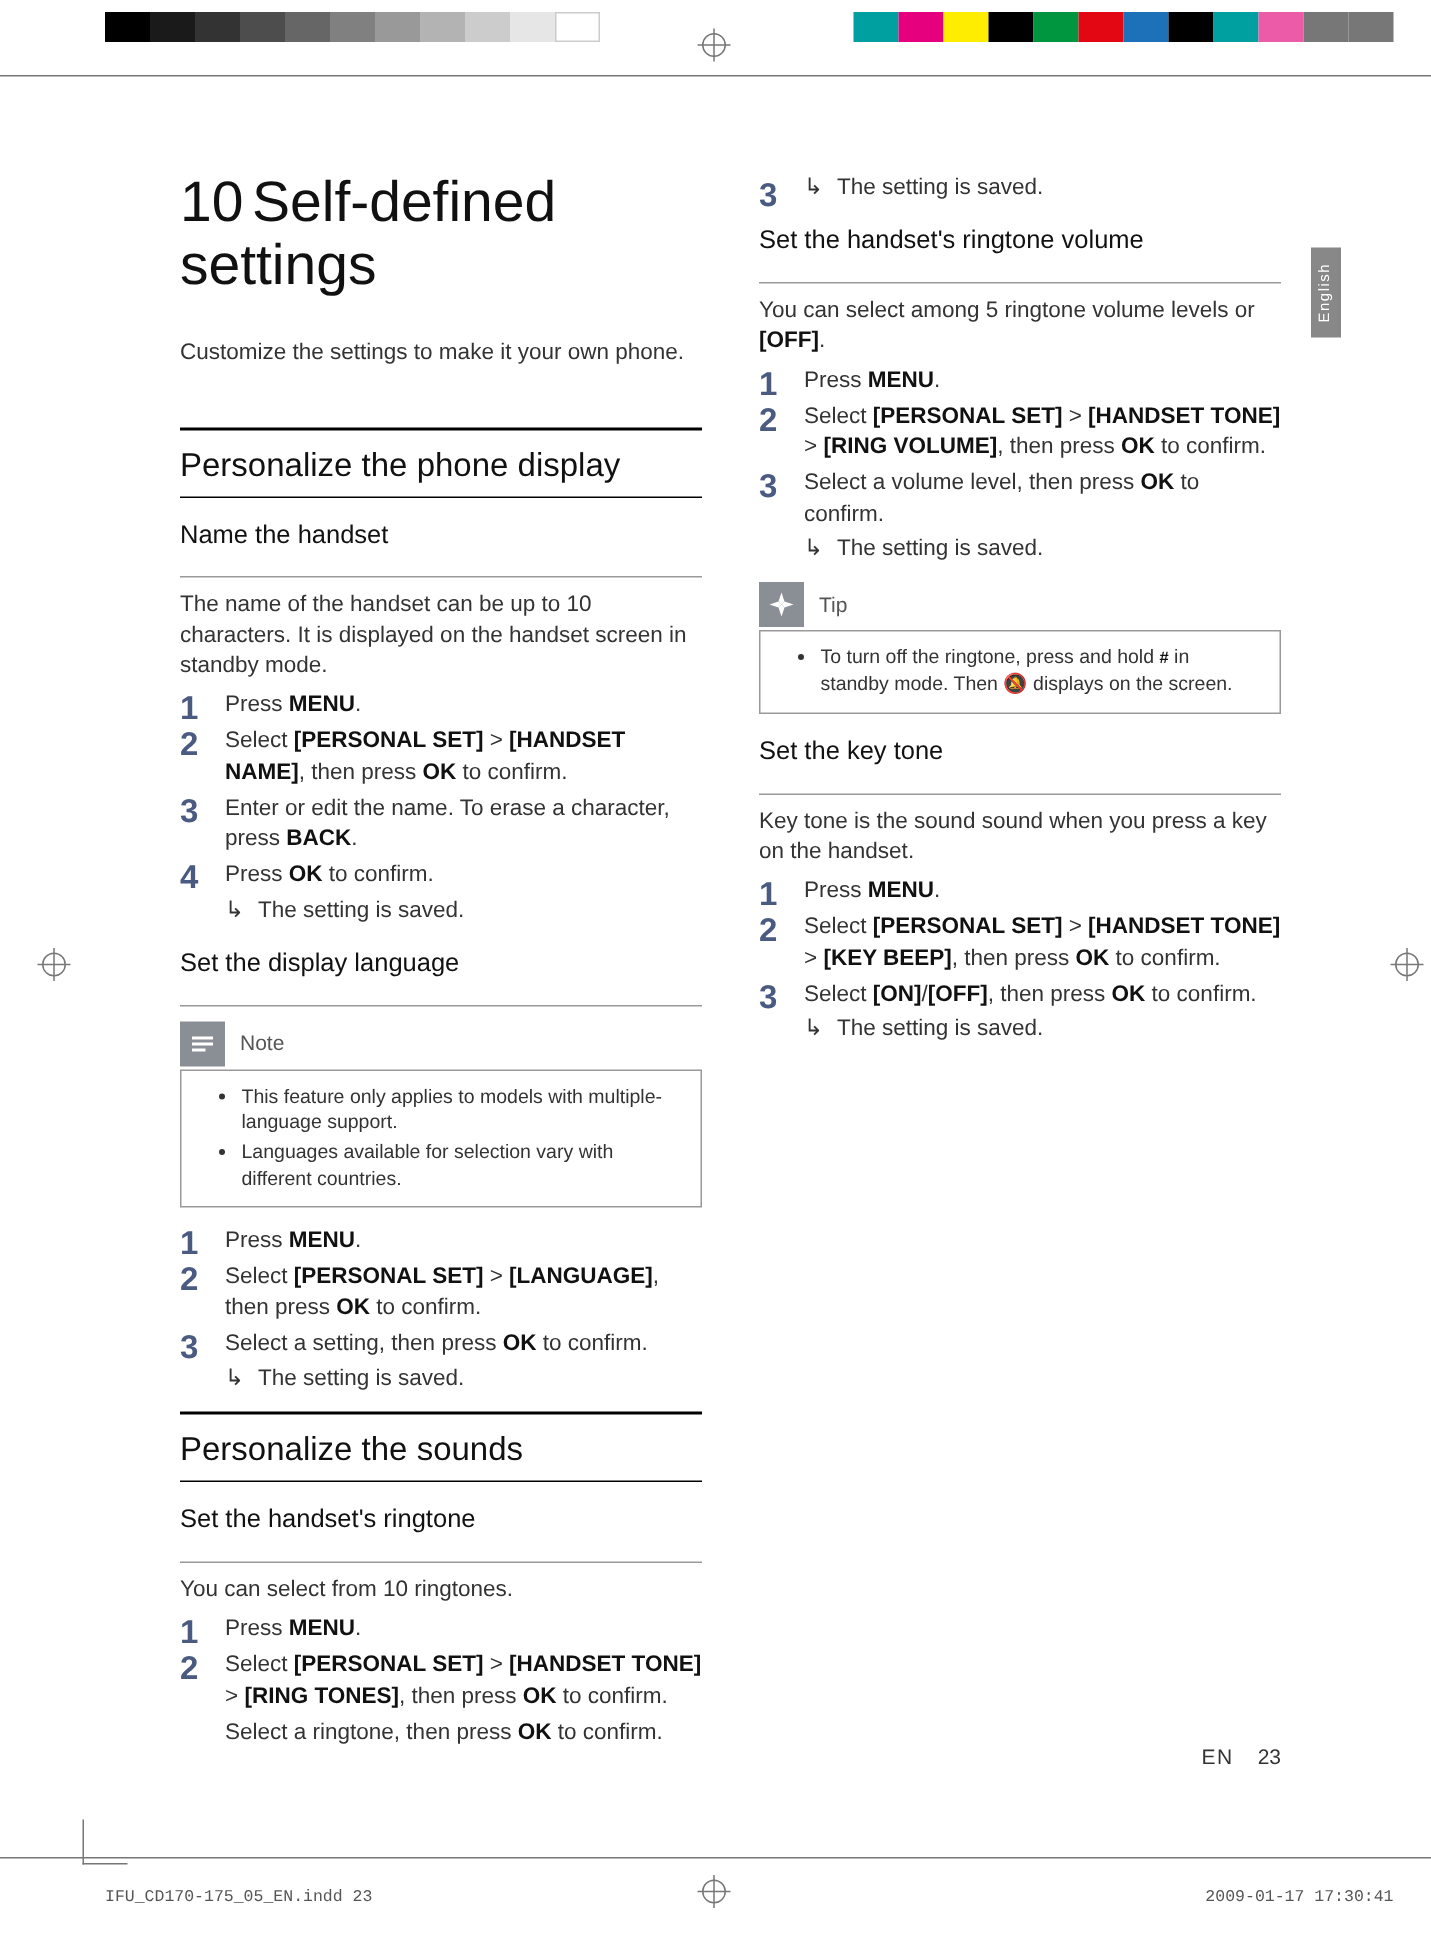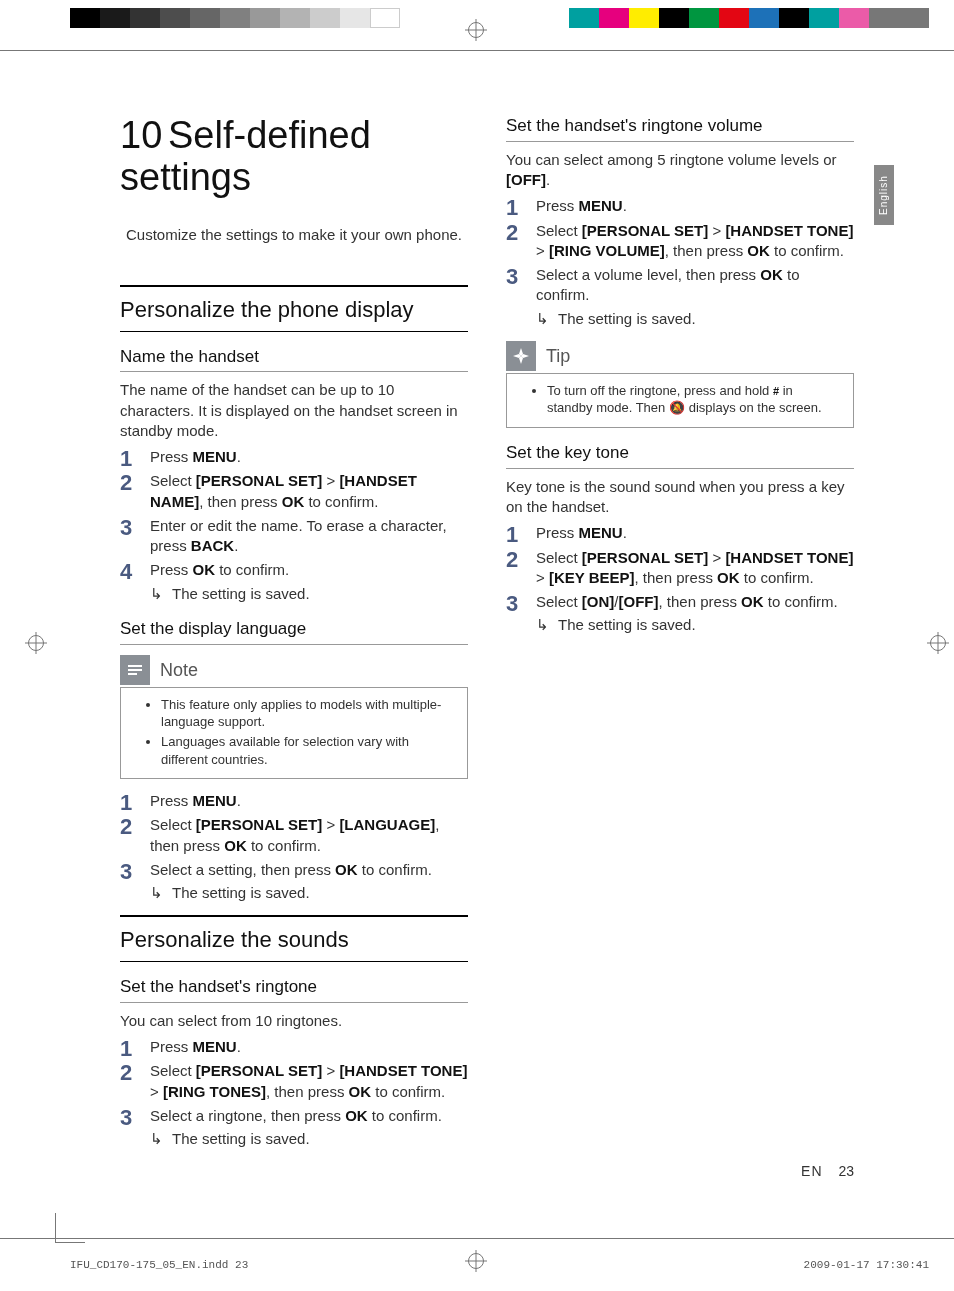--- a/index.html
+++ b/index.html
@@ -50,38 +50,38 @@
     left: 120px;
     right: 100px;
     bottom: 120px;
     column-count: 2;
     column-gap: 38px;
     column-fill: auto;
   }
 
   h1.chapter { font-size: 38px; font-weight: normal; color: #111; line-height: 1.1; margin-bottom: 26px; break-inside: avoid; }
   h1.chapter .num { display:inline-block; width: 48px; }
-  .intro { margin-bottom: 40px; text-align: center; }
+  .intro { margin-bottom: 40px; }
 
   h2 {
     font-size: 22px;
     font-weight: normal;
     color: #111;
     border-top: 2px solid #000;
     border-bottom: 1px solid #000;
     padding: 8px 0 6px;
     margin-bottom: 12px;
     break-after: avoid;
   }
   h3 {
     font-size: 17px;
     font-weight: normal;
     color: #111;
     border-bottom: 1px solid #999;
-    padding-bottom: 3px;
+    padding-bottom: 16px;
     margin-top: 14px;
     margin-bottom: 8px;
     break-after: avoid;
   }
   p { margin-bottom: 6px; }
   ol.steps { list-style: none; padding: 0; margin-bottom: 12px; }
   ol.steps > li { position: relative; padding-left: 30px; margin-bottom: 4px; }
   ol.steps > li .sn {
     position: absolute; left: 0; top: -3px;
     font-size: 22px; font-weight: bold; color: #4a5a80;
@@ -93,21 +93,21 @@
     content: "↳"; position: absolute; left: 0; top: 0; font-size: 15px;
   }
 
   
   .callout {
     margin: 10px 0 12px;
     break-inside: avoid;
   }
   .callout-head {
     display: flex; align-items: center; gap: 10px;
-    font-size: 18px; color: #555; margin-bottom: 2px;
+    font-size: 14px; color: #555; margin-bottom: 2px;
   }
   .callout-icon {
     width: 30px; height: 30px; background: #8a8f95; display: flex;
     align-items: center; justify-content: center; color: #fff;
   }
   .callout-body {
     border: 1px solid #999;
     padding: 8px 24px;
     font-size: 13px;
   }

